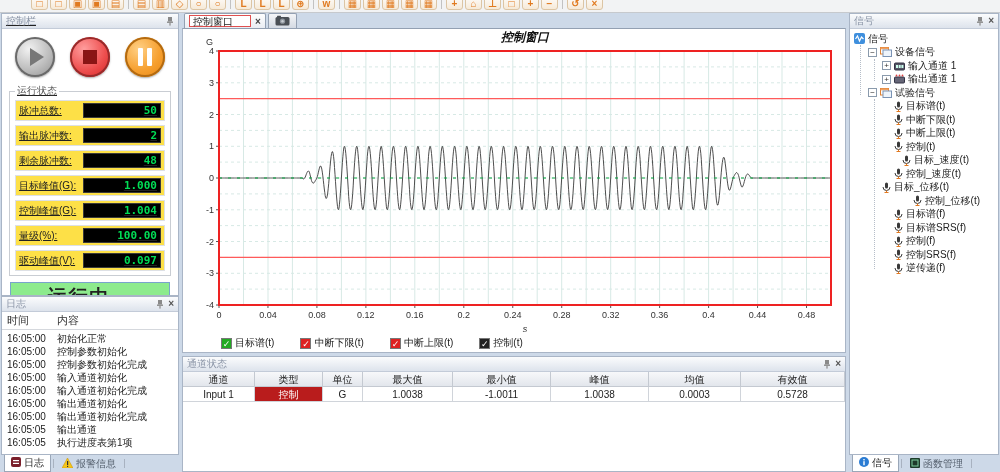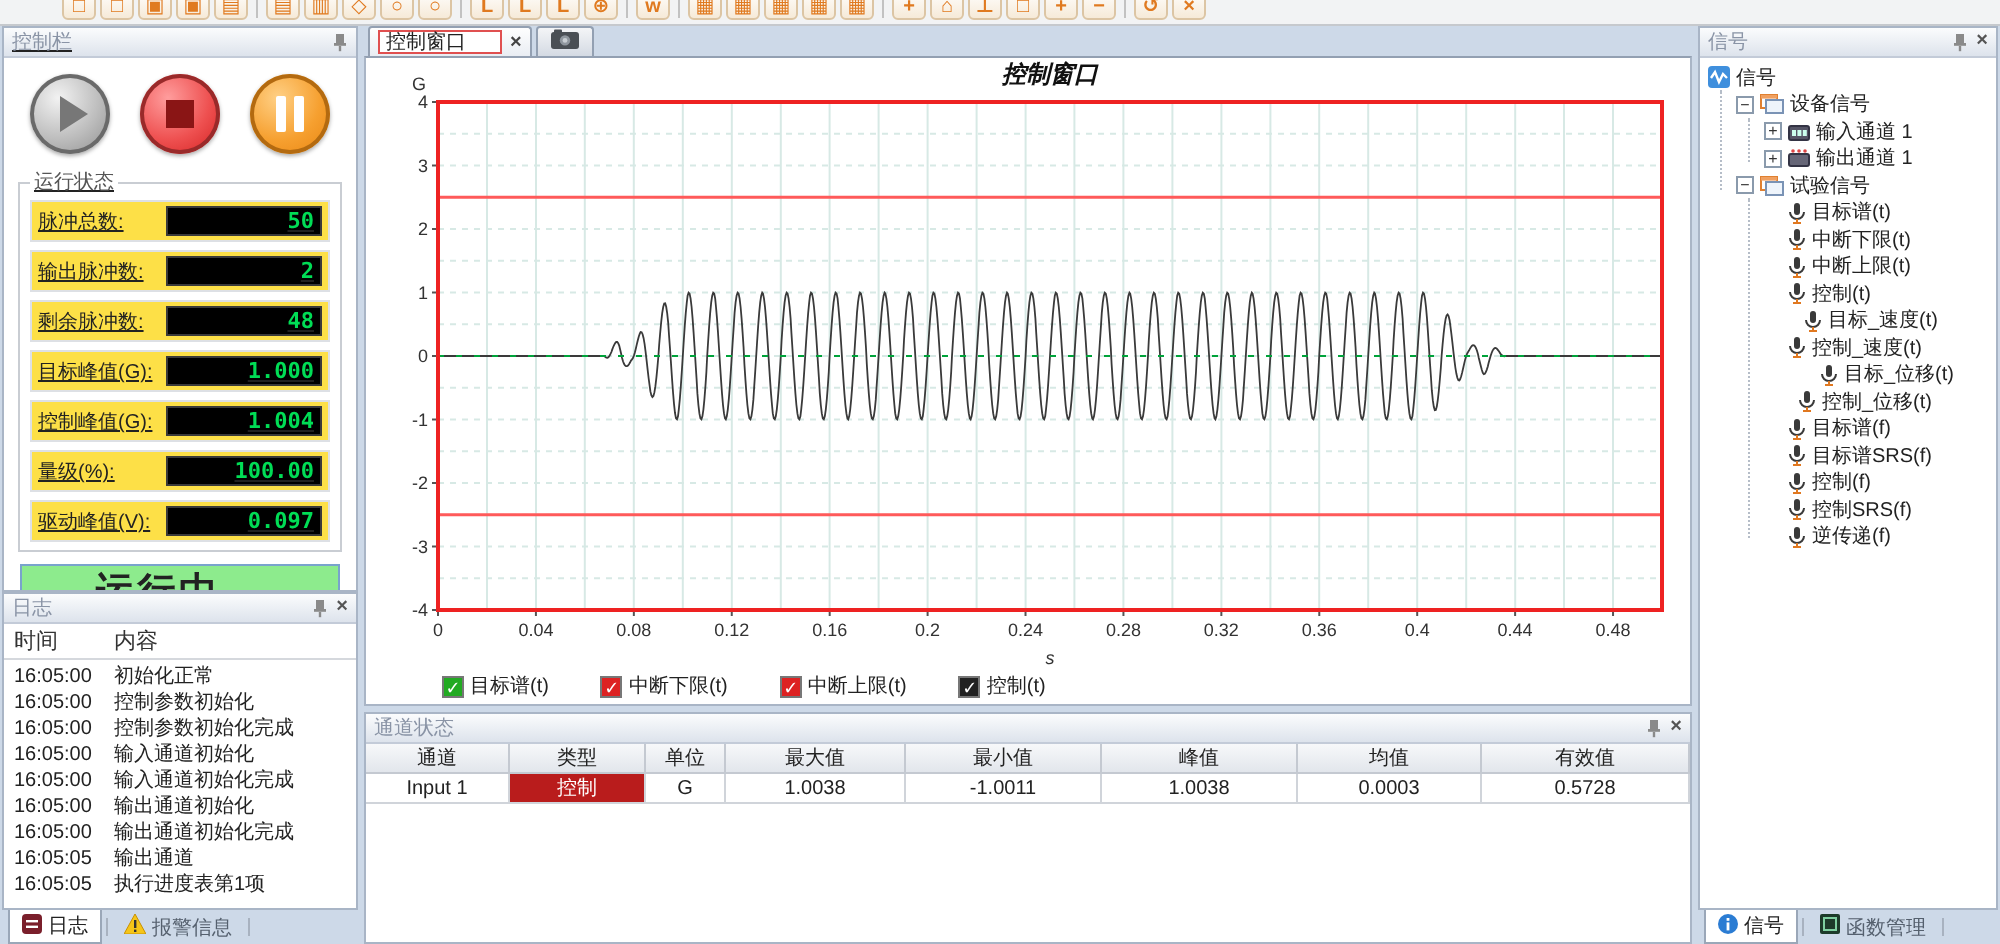--- a/index.html
+++ b/index.html
@@ -560,33 +560,33 @@
             <span class="tree-icon">
               <svg width="9" height="11" viewBox="0 0 9 11">
                 <rect x="3" y="0.5" width="3" height="6" rx="1.5" fill="#3a3a3a"></rect>
                 <path d="M1 5 a3.5 3.5 0 0 0 7 0" fill="none" stroke="#3a3a3a" stroke-width="1"></path>
                 <rect x="4" y="8.5" width="1" height="2" fill="#e07820"></rect>
                 <rect x="2.5" y="10" width="4" height="1" fill="#e07820"></rect>
               </svg>
             </span>
             <span class="tree-label">控制_速度(t)</span>
           </div>
-          <div class="tree-row" style="padding-left: 48px;">
+          <div class="tree-row" style="padding-left: 20px;">
             <span class="expander-space"></span>
             <span class="tree-icon">
               <svg width="9" height="11" viewBox="0 0 9 11">
                 <rect x="3" y="0.5" width="3" height="6" rx="1.5" fill="#3a3a3a"></rect>
                 <path d="M1 5 a3.5 3.5 0 0 0 7 0" fill="none" stroke="#3a3a3a" stroke-width="1"></path>
                 <rect x="4" y="8.5" width="1" height="2" fill="#e07820"></rect>
                 <rect x="2.5" y="10" width="4" height="1" fill="#e07820"></rect>
               </svg>
             </span>
             <span class="tree-label">目标_位移(t)</span>
           </div>
-          <div class="tree-row" style="padding-left: 37px; align-items: center;">
+          <div class="tree-row" style="padding-left: 51px; align-items: center;">
             <span class="expander-space"></span>
             <span class="tree-icon">
               <svg width="9" height="11" viewBox="0 0 9 11">
                 <rect x="3" y="0.5" width="3" height="6" rx="1.5" fill="#3a3a3a"></rect>
                 <path d="M1 5 a3.5 3.5 0 0 0 7 0" fill="none" stroke="#3a3a3a" stroke-width="1"></path>
                 <rect x="4" y="8.5" width="1" height="2" fill="#e07820"></rect>
                 <rect x="2.5" y="10" width="4" height="1" fill="#e07820"></rect>
               </svg>
             </span>
             <span class="tree-label">控制_位移(t)</span>

